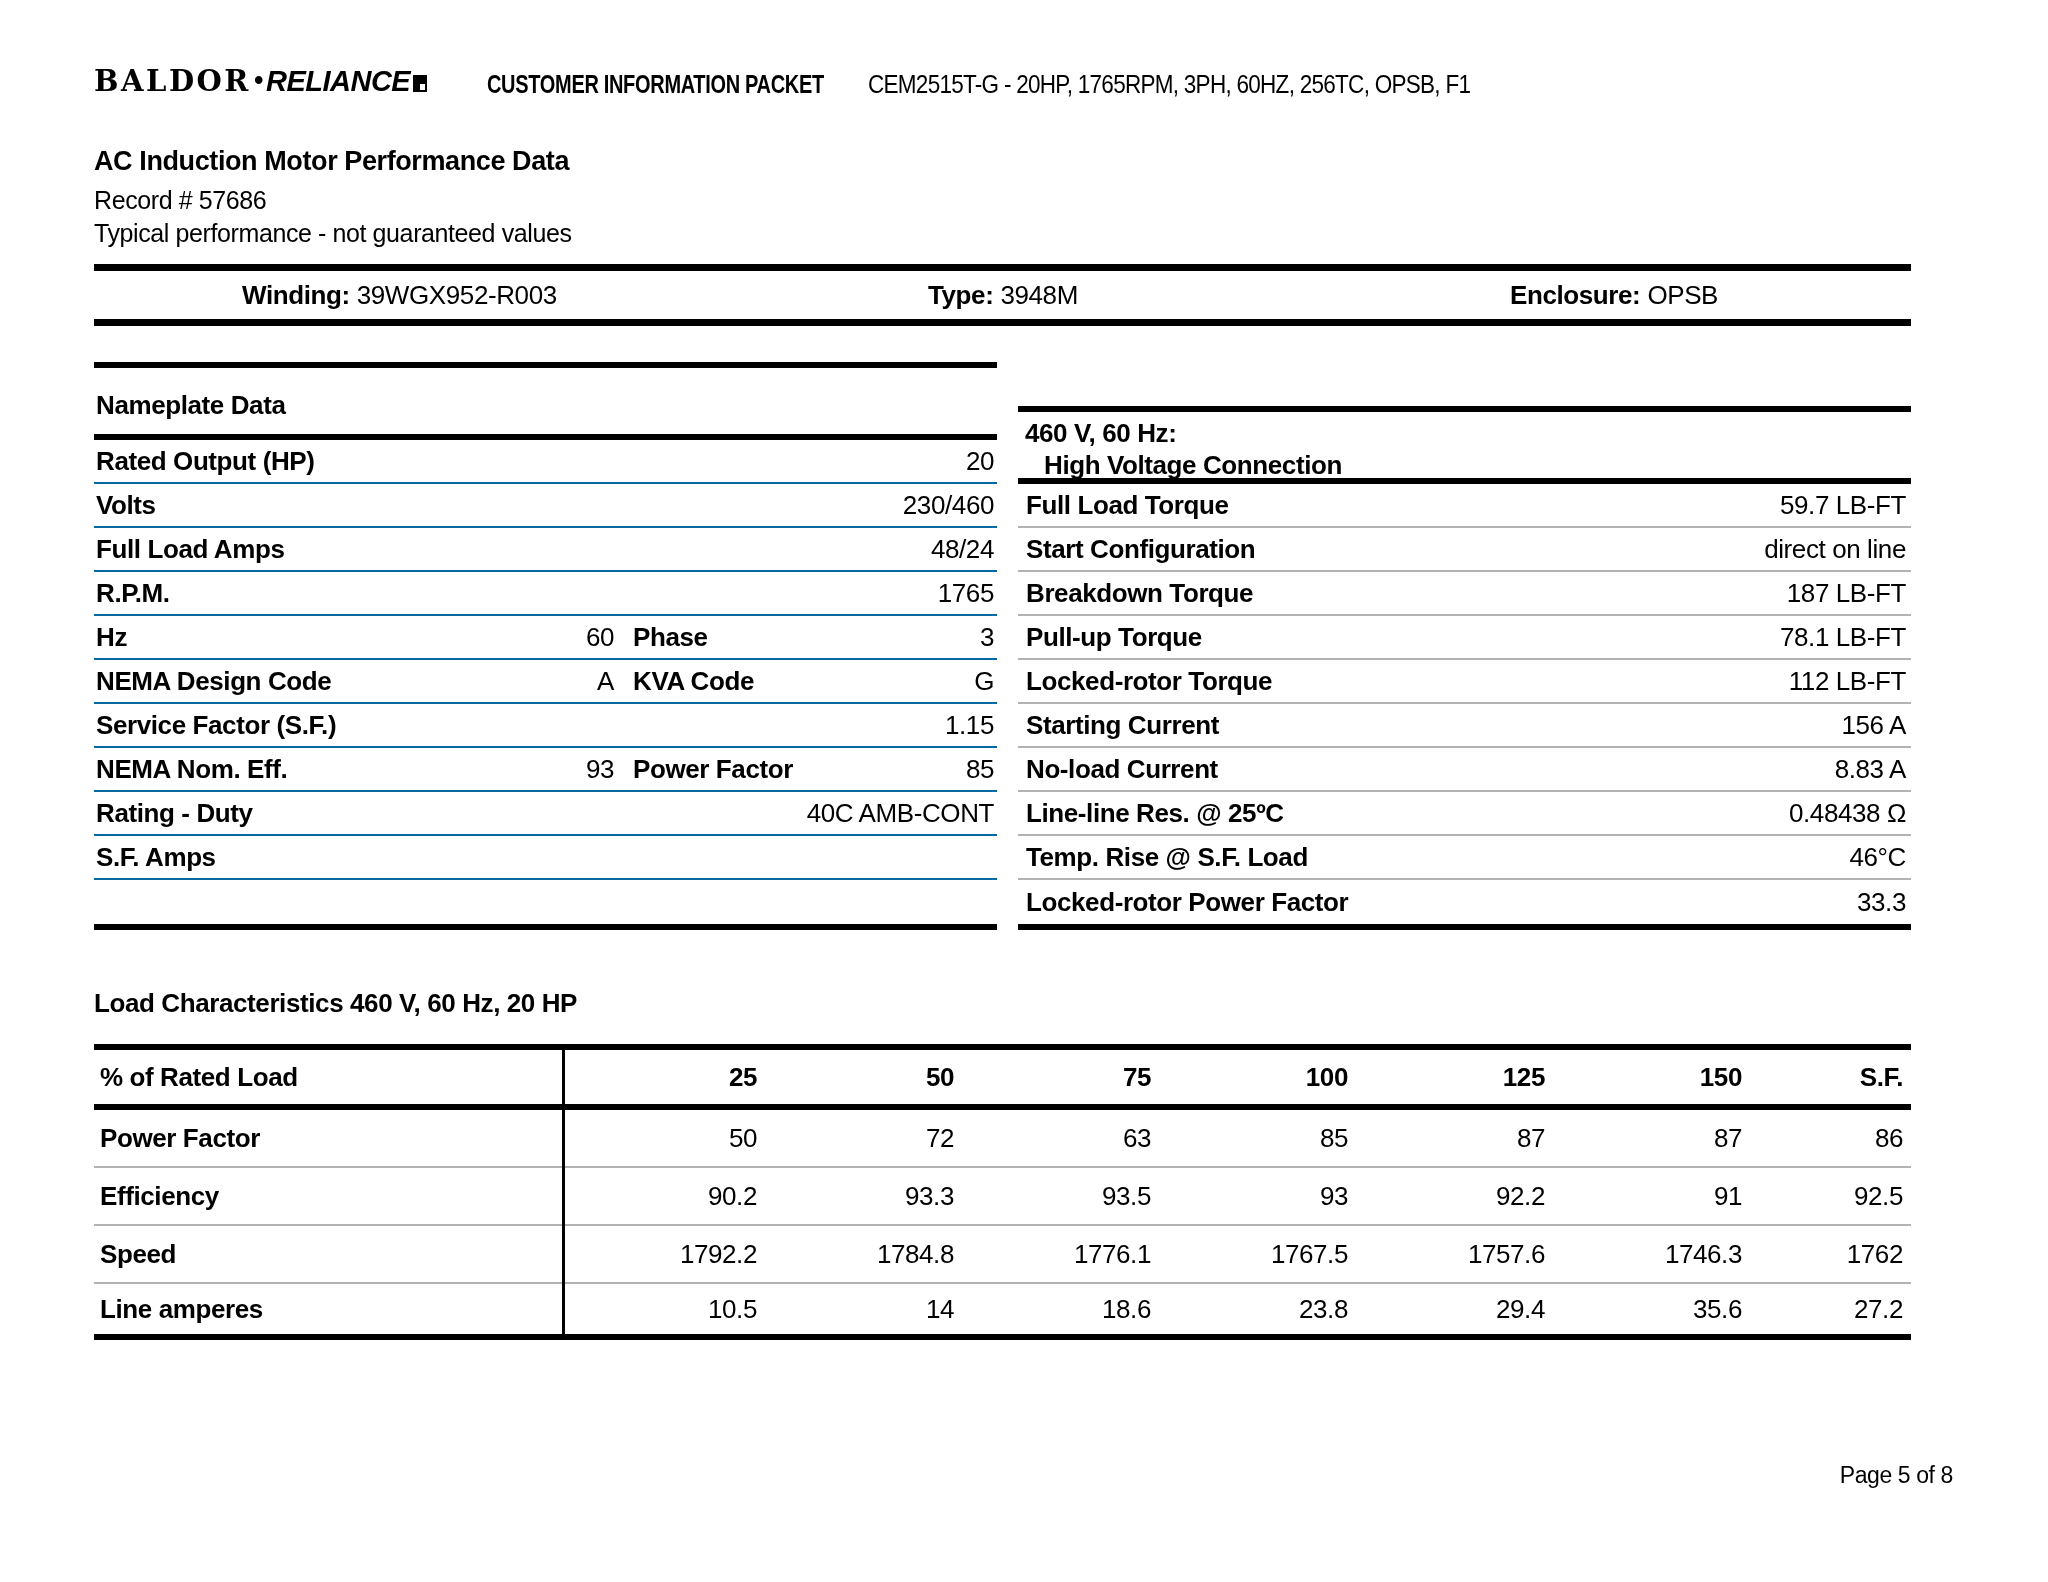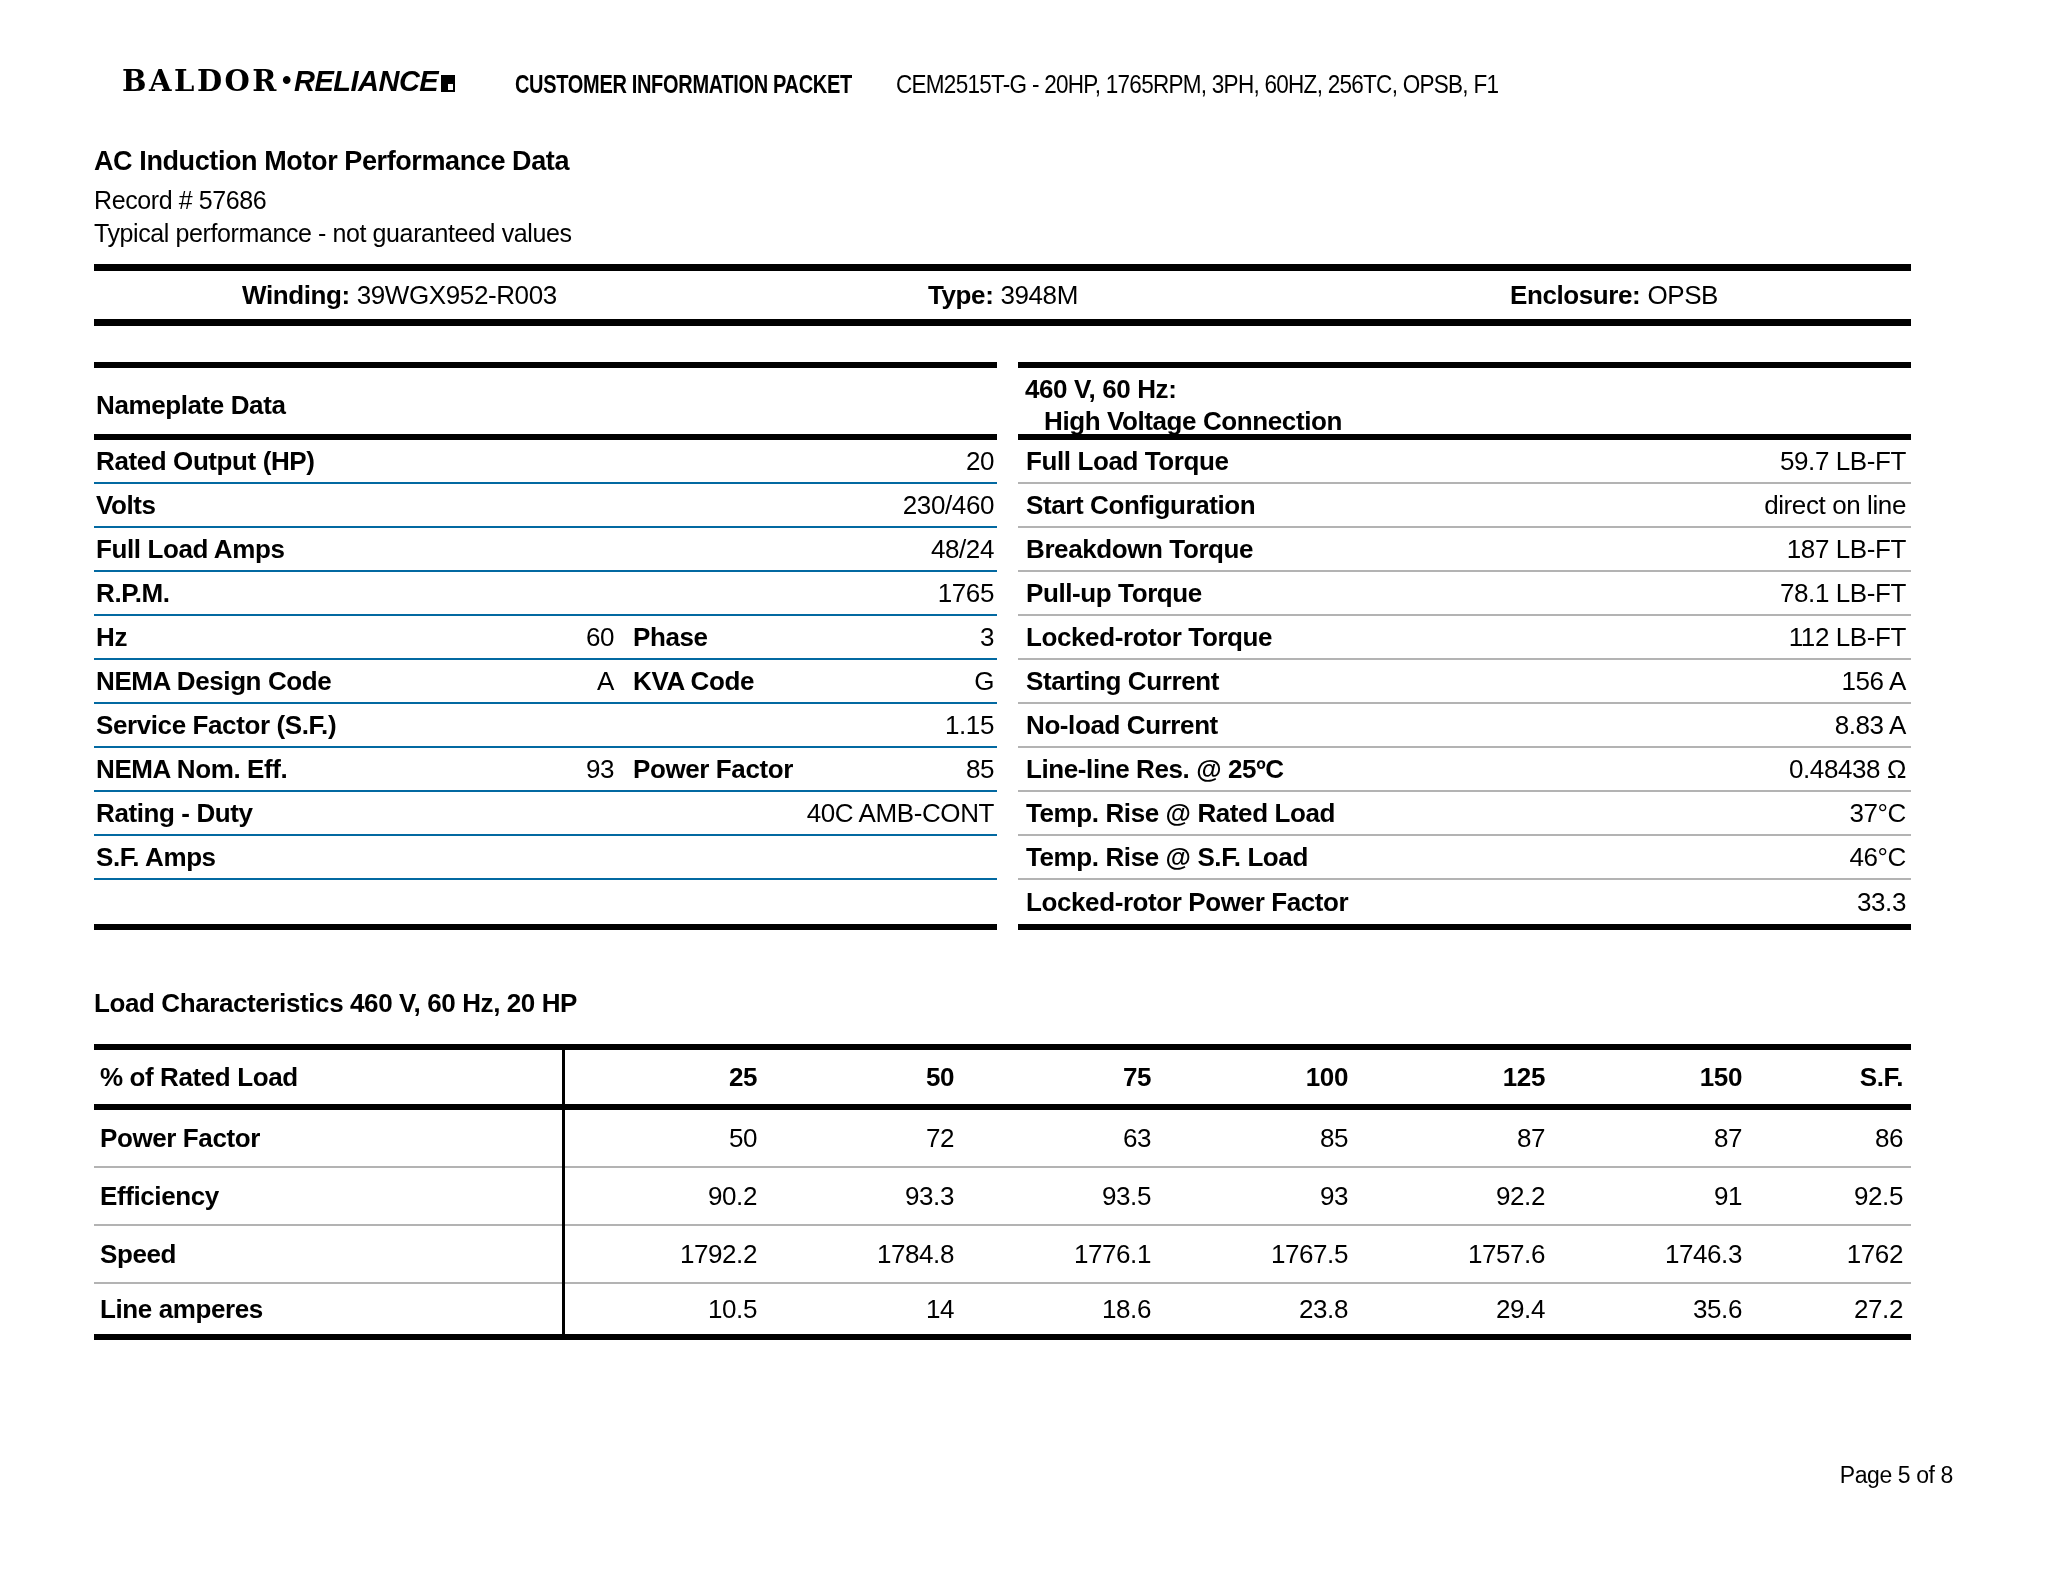--- a/index.html
+++ b/index.html
@@ -6,21 +6,21 @@
   html,body { width:2048px; height:1582px; }
   body {
     background:#ffffff; color:#000000;
     font-family:"Liberation Sans", sans-serif;
     letter-spacing:-0.4px;
   }
   .page { position:relative; width:2048px; height:1582px; background:#fff; overflow:hidden; }
   .abs { position:absolute; }
 
   
-  .header { left:94px; top:64px; width:1817px; height:40px;margin-left:28px; }
+  .header { left:94px; top:64px; width:1817px; height:40px; }
   .logo { position:absolute; left:0; top:0; white-space:nowrap; }
   .logo-baldor { font-family:"DejaVu Serif", serif; font-weight:700; font-size:29px; letter-spacing:2.5px; }
   .logo-dot { font-size:27px; font-weight:700; margin:0 3px; position:relative; top:-2px; }
   .logo-reliance { font-style:italic; font-weight:700; font-size:29px; letter-spacing:-0.5px; }
   .logo-mark { display:inline-block; width:14px; height:17px; background:#000; margin-left:3px; position:relative; top:1px; }
   .logo-mark::after { content:""; position:absolute; right:2px; bottom:2px; width:5px; height:6px; background:#fff; }
   .packet-title { position:absolute; left:393px; top:6px; font-weight:700; font-size:25px;
                   transform:scaleX(0.80); transform-origin:left center; white-space:nowrap; }
   .model-line { position:absolute; left:774px; top:6px; font-size:25px; letter-spacing:-0.8px;
                 transform:scaleX(0.90); transform-origin:left center; white-space:nowrap; }
@@ -207,24 +207,20 @@
       </div>
       <div class="rrow">
         <span class="cell-label">No-load Current</span>
         <span class="cell-value">8.83 A</span>
       </div>
       <div class="rrow">
         <span class="cell-label">Line-line Res. @ 25ºC</span>
         <span class="cell-value">0.48438 Ω</span>
       </div>
       <div class="rrow">
-        <span class="cell-label">Temp. Rise @ Rated Load</span>
-        <span class="cell-value">37°C</span>
-      </div>
-      <div class="rrow">
         <span class="cell-label">Temp. Rise @ S.F. Load</span>
         <span class="cell-value">46°C</span>
       </div>
       <div class="rrow">
         <span class="cell-label">Locked-rotor Power Factor</span>
         <span class="cell-value">33.3</span>
       </div>
     </div>
   </div>
 

